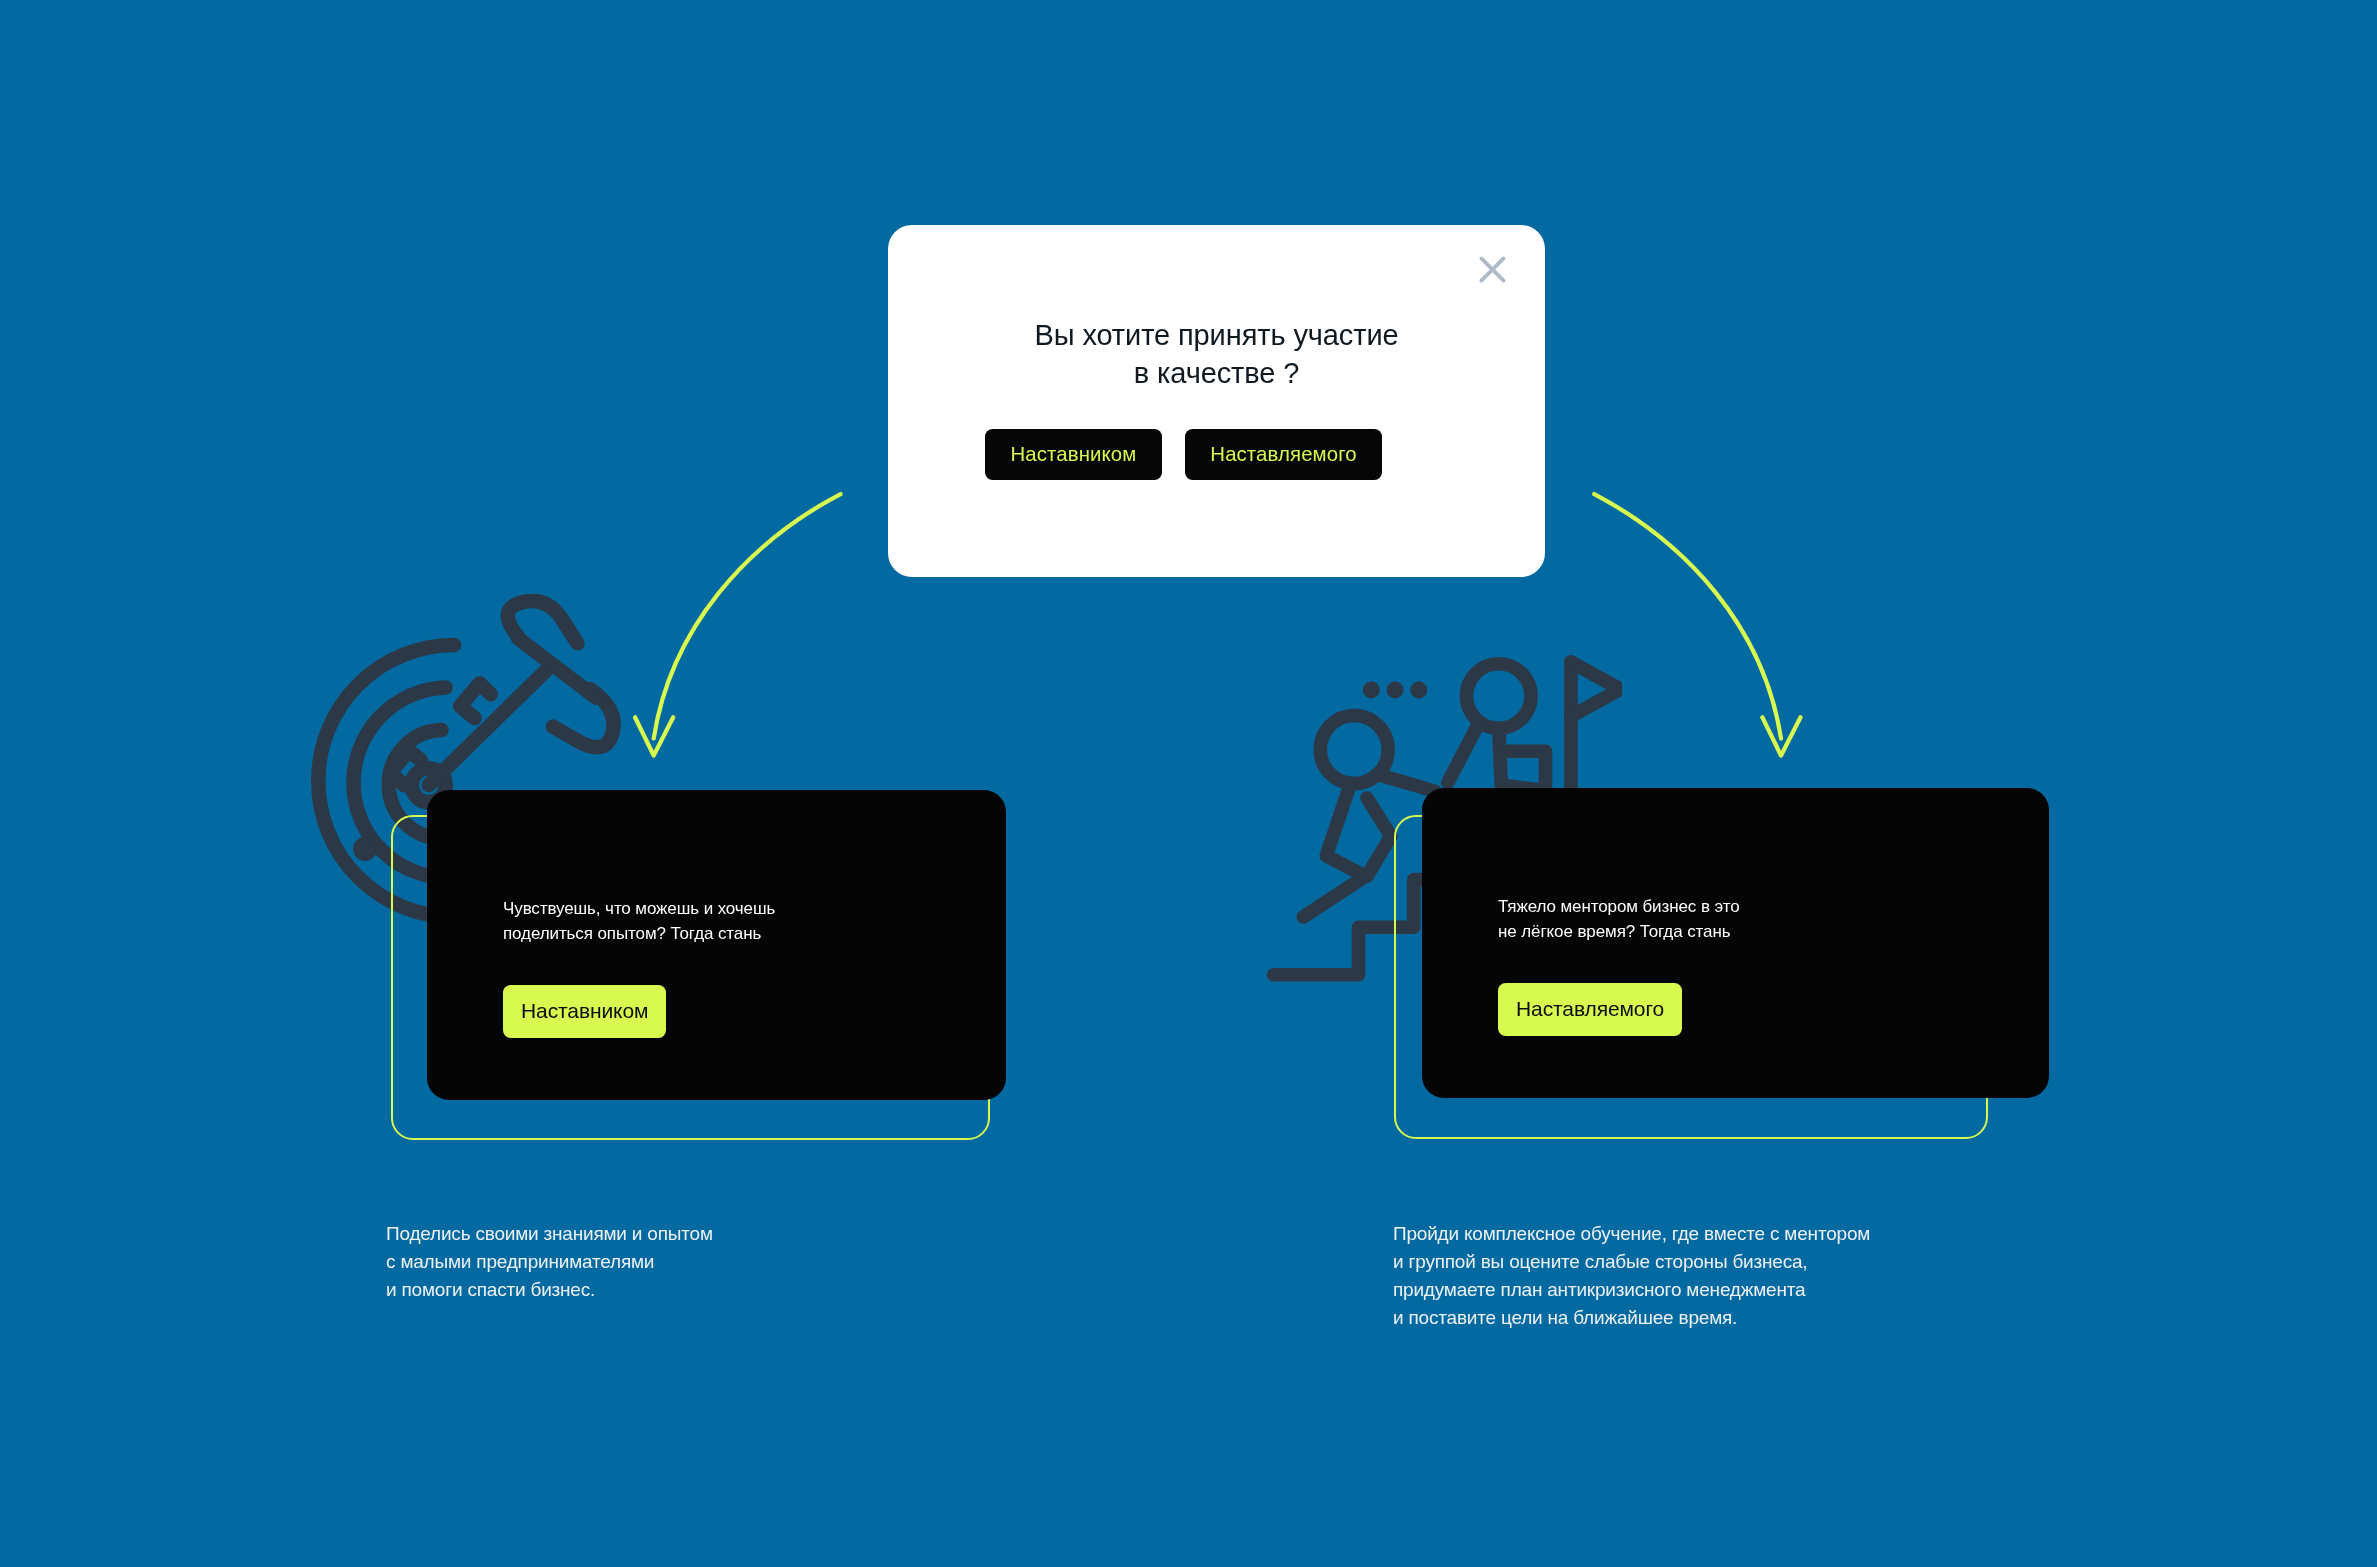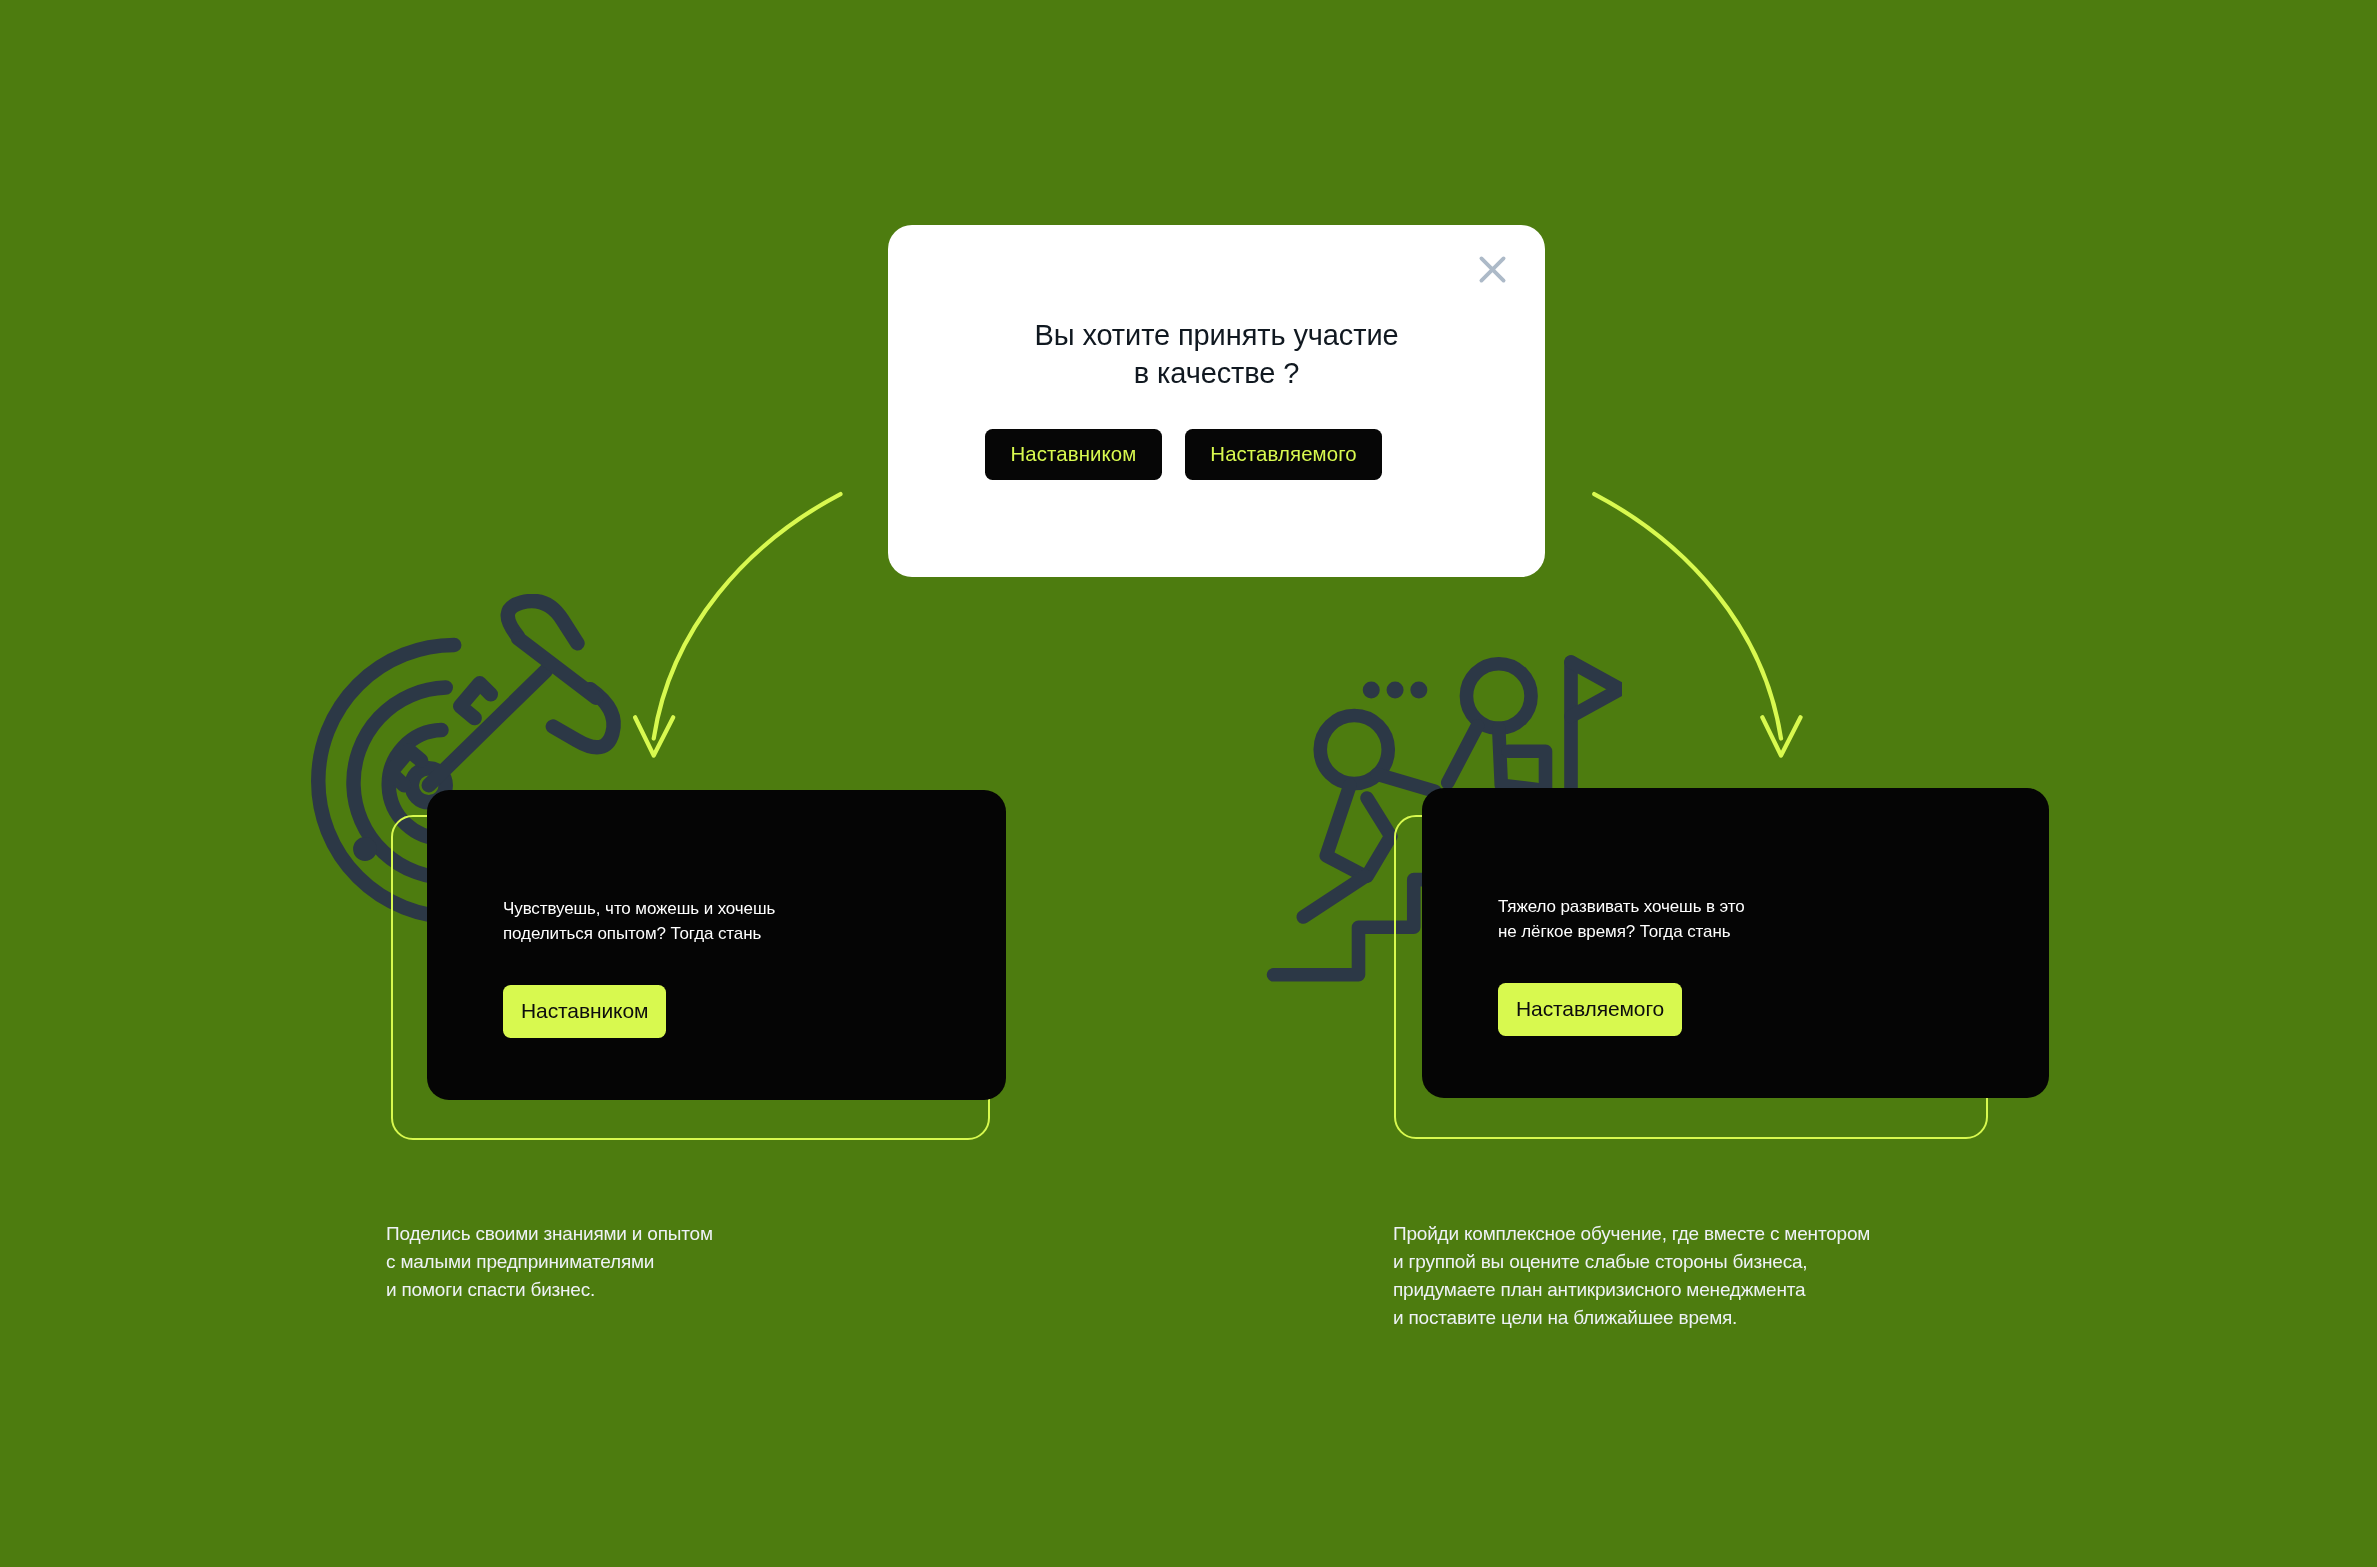--- a/index.html
+++ b/index.html
@@ -9,21 +9,21 @@
     height: 1567px;
     background: #05101e;
     font-family: "Liberation Sans", sans-serif;
     overflow: hidden;
   }
 
   #stage {
     position: relative;
     width: 2377px;
     height: 1567px;
-    background: #4d7c0f;
+    background: #0369a1;
   }
 
   
   .deco {
     position: absolute;
     pointer-events: none;
   }
   #deco-target { left: 263px; top: 594px; width: 374px; height: 340px; }
   #deco-mentor { left: 1265px; top: 628px; width: 357px; height: 357px; }
 
@@ -244,21 +244,21 @@
     <div class="card-panel">
       <div class="card-text">Чувствуешь, что можешь и хочешь
 поделиться опытом? Тогда стань</div>
       <button class="card-cta">Наставником</button>
     </div>
   </div>
 
   <div class="card-group" id="card-group-right">
     <div class="card-outline"></div>
     <div class="card-panel">
-      <div class="card-text">Тяжело развивать хочешь в это
+      <div class="card-text">Тяжело ментором бизнес в это
 не лёгкое время? Тогда стань</div>
       <button class="card-cta">Наставляемого</button>
     </div>
   </div>
 
   <div class="caption" id="caption-left">Поделись своими знаниями и опытом
 с малыми предпринимателями
 и помоги спасти бизнес.</div>
   <div class="caption" id="caption-right">Пройди комплексное обучение, где вместе с ментором
 и группой вы оцените слабые стороны бизнеса,

